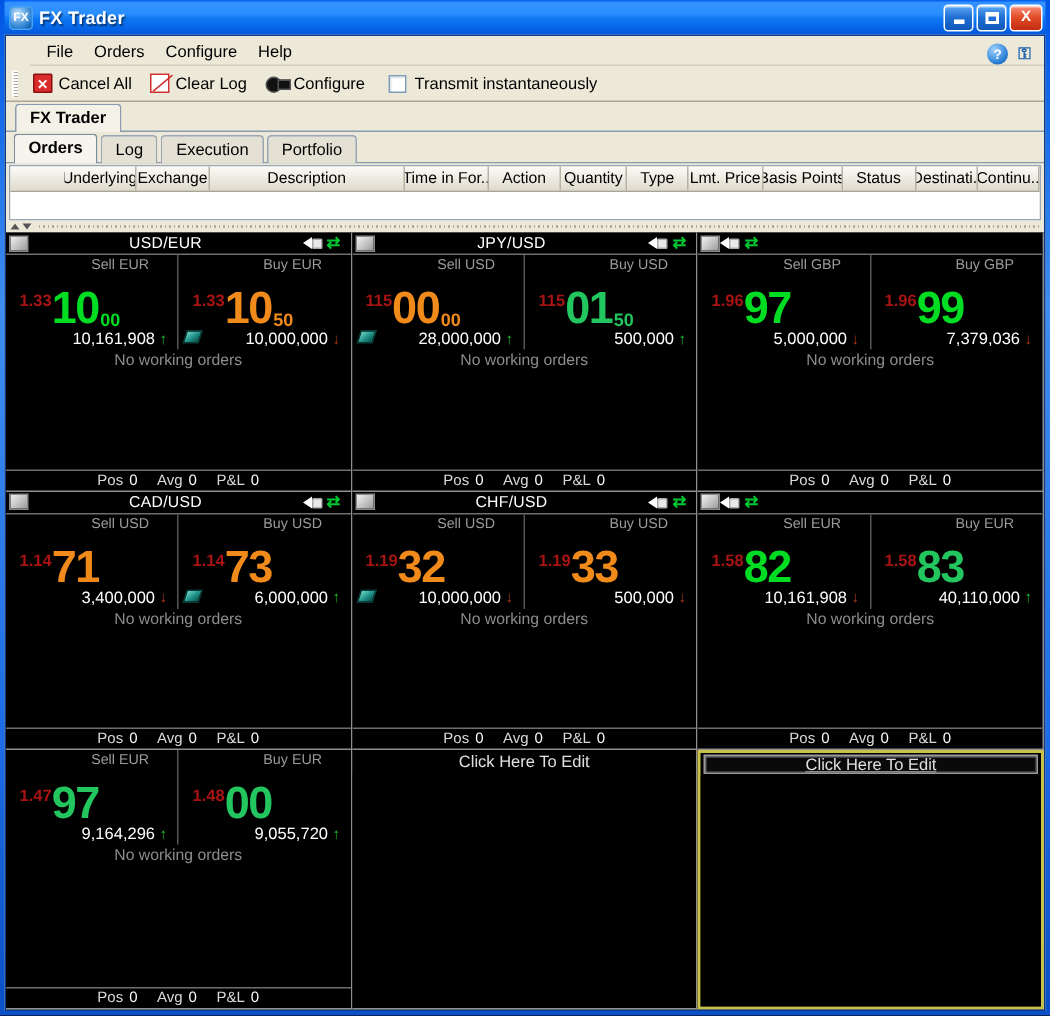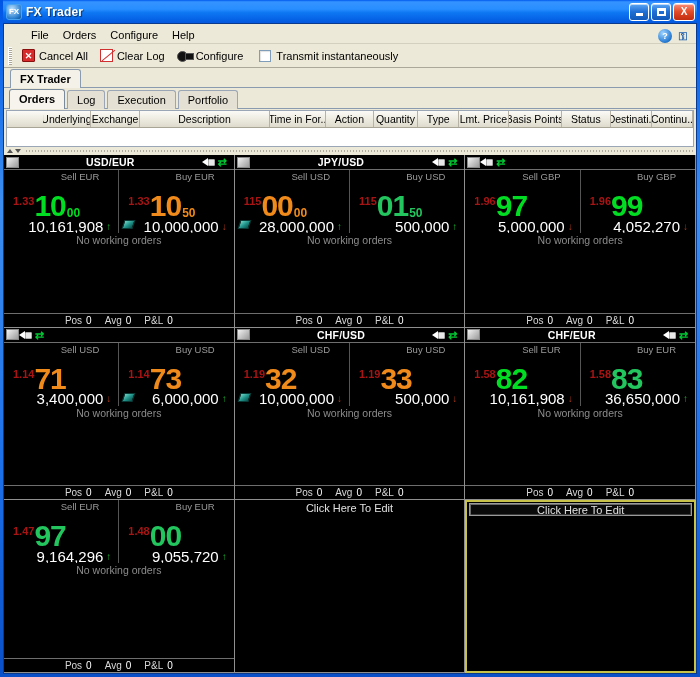--- a/index.html
+++ b/index.html
@@ -254,21 +254,21 @@
   .fx-hdr-icon {
     width: 13px; height: 11px;
     background: linear-gradient(135deg, #f2f2f2 0%, #cfcfcf 40%, #9a9a9a 100%);
     border: 1px solid #888;
     display: flex; align-items: center; justify-content: center;
     font-size: 7px; color: #333;
     flex: 0 0 13px;
   }
   .fx-title {
     flex: 1; text-align: center;
-    font-size: 10.5px; font-weight: bold; color: #fff;
+    font-size: 10.5px; font-weight: normal; color: #fff;
     letter-spacing: .2px;
   }
   .fx-hdr-right { display: flex; align-items: center; gap: 3px; flex: 0 0 auto; padding-right: 2px; }
   .ic-speaker {
     width: 13px; height: 10px; position: relative;
   }
   .ic-speaker::before {
     content: ''; position: absolute; left: 0; top: 1px;
     width: 0; height: 0;
     border-top: 4px solid transparent;
@@ -325,21 +325,21 @@
   }
   .green { color: #00dd22; }
   .orange { color: #f08a1a; }
   .yellow { color: #22c55e; }
 
   .size-row {
     display: flex; align-items: center; justify-content: flex-end;
     padding-right: 4px; margin-top: -2px;
     position: relative; height: 14px;
   }
-  .size-txt { font-size: 15px; color: #fff; text-align: right; }
+  .size-txt { font-size: 11px; color: #fff; text-align: right; }
   .size-arrow { font-size: 10px; margin-left: 3px; font-weight: bold; }
   .up { color: #18b82e; }
   .down { color: #b03a18; }
   .book-icon {
     position: absolute; left: 1px; top: 1px;
     width: 11px; height: 9px;
     background: linear-gradient(135deg, #6fd8c8 0%, #1e8f86 55%, #0c4f4a 100%);
     transform: skewX(-18deg);
     border: 1px solid #0a3a36;
   }
@@ -575,36 +575,37 @@
                 <span class="size-arrow down">↓</span>
               </div>
             </div>
             <div class="fx-side buy">
               <div class="side-label">Buy GBP</div>
               <div class="price-row">
                 <span class="p-pre">1.96</span>
                 <span class="p-big green">99</span>
               </div>
               <div class="size-row">
-                <span class="size-txt">4,052,270</span>
+                <span class="size-txt">7,379,036</span>
                 <span class="size-arrow down">↓</span>
               </div>
             </div>
           </div>
           <div class="fx-working">No working orders</div>
           <div class="fx-fill"></div>
           <div class="fx-footer">
             <div><span>Pos</span><span class="v">0</span></div>
             <div><span>Avg</span><span class="v">0</span></div>
             <div><span>P&amp;L</span><span class="v">0</span></div>
           </div>
         </div>
         <div class="fx-cell">
           <div class="fx-header">
             <div class="fx-hdr-icon"></div>
+            <div class="fx-title">CAD/USD</div>
             <div class="fx-hdr-right">
               <span class="ic-speaker"></span>
               <span class="ic-arrows">⇄</span>
             </div>
           </div>
           <div class="fx-quotes">
             <div class="fx-side sell">
               <div class="side-label">Sell USD</div>
               <div class="price-row">
                 <span class="p-pre">1.14</span>
@@ -674,21 +675,20 @@
           <div class="fx-fill"></div>
           <div class="fx-footer">
             <div><span>Pos</span><span class="v">0</span></div>
             <div><span>Avg</span><span class="v">0</span></div>
             <div><span>P&amp;L</span><span class="v">0</span></div>
           </div>
         </div>
         <div class="fx-cell">
           <div class="fx-header">
             <div class="fx-hdr-icon"></div>
-            <div class="fx-title">CHF/EUR</div>
             <div class="fx-hdr-right">
               <span class="ic-speaker"></span>
               <span class="ic-arrows">⇄</span>
             </div>
           </div>
           <div class="fx-quotes">
             <div class="fx-side sell">
               <div class="side-label">Sell EUR</div>
               <div class="price-row">
                 <span class="p-pre">1.58</span>
@@ -699,21 +699,21 @@
                 <span class="size-arrow down">↓</span>
               </div>
             </div>
             <div class="fx-side buy">
               <div class="side-label">Buy EUR</div>
               <div class="price-row">
                 <span class="p-pre">1.58</span>
                 <span class="p-big yellow">83</span>
               </div>
               <div class="size-row">
-                <span class="size-txt">36,650,000</span>
+                <span class="size-txt">40,110,000</span>
                 <span class="size-arrow up">↑</span>
               </div>
             </div>
           </div>
           <div class="fx-working">No working orders</div>
           <div class="fx-fill"></div>
           <div class="fx-footer">
             <div><span>Pos</span><span class="v">0</span></div>
             <div><span>Avg</span><span class="v">0</span></div>
             <div><span>P&amp;L</span><span class="v">0</span></div>

